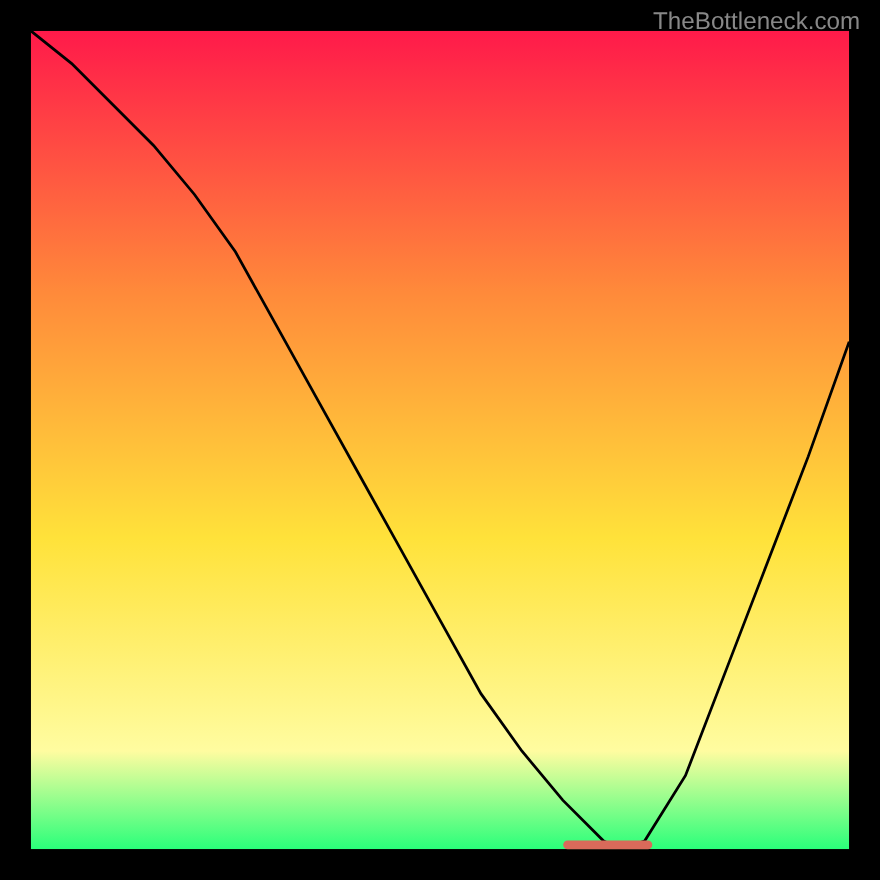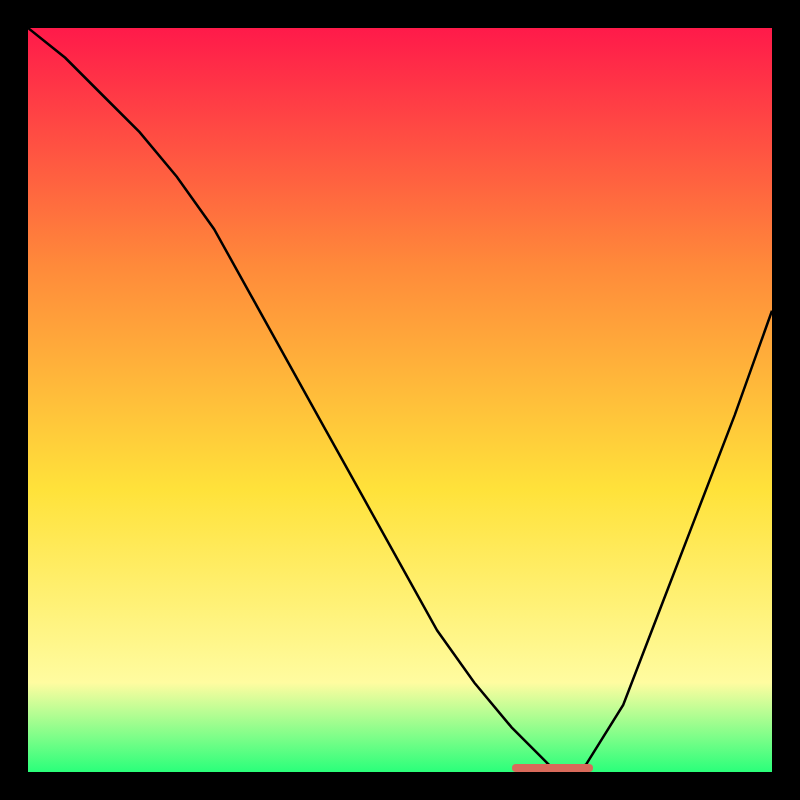--- a/index.html
+++ b/index.html
@@ -49,20 +49,21 @@
     position: absolute;
     height: 8px;
     background: #d96a5a;
     border-radius: 4px;
   }
 </style>
 </head>
 <body>
 
 <div class="container">
+  <div class="watermark">TheBottleneck.com</div>
 
   <div class="plot-area">
     <svg class="gradient-bg" viewBox="0 0 744 744" preserveAspectRatio="none">
       <defs>
         <linearGradient id="bg-grad" x1="0" y1="0" x2="0" y2="1">
           <stop id="g0" offset="0%" stop-color="#ff1a4a"></stop>
           <stop id="g1" offset="32%" stop-color="#ff8a3a"></stop>
           <stop id="g2" offset="62%" stop-color="#ffe23a"></stop>
           <stop id="g3" offset="88%" stop-color="#fffca0"></stop>
           <stop id="g4" offset="100%" stop-color="#2aff7a"></stop>

